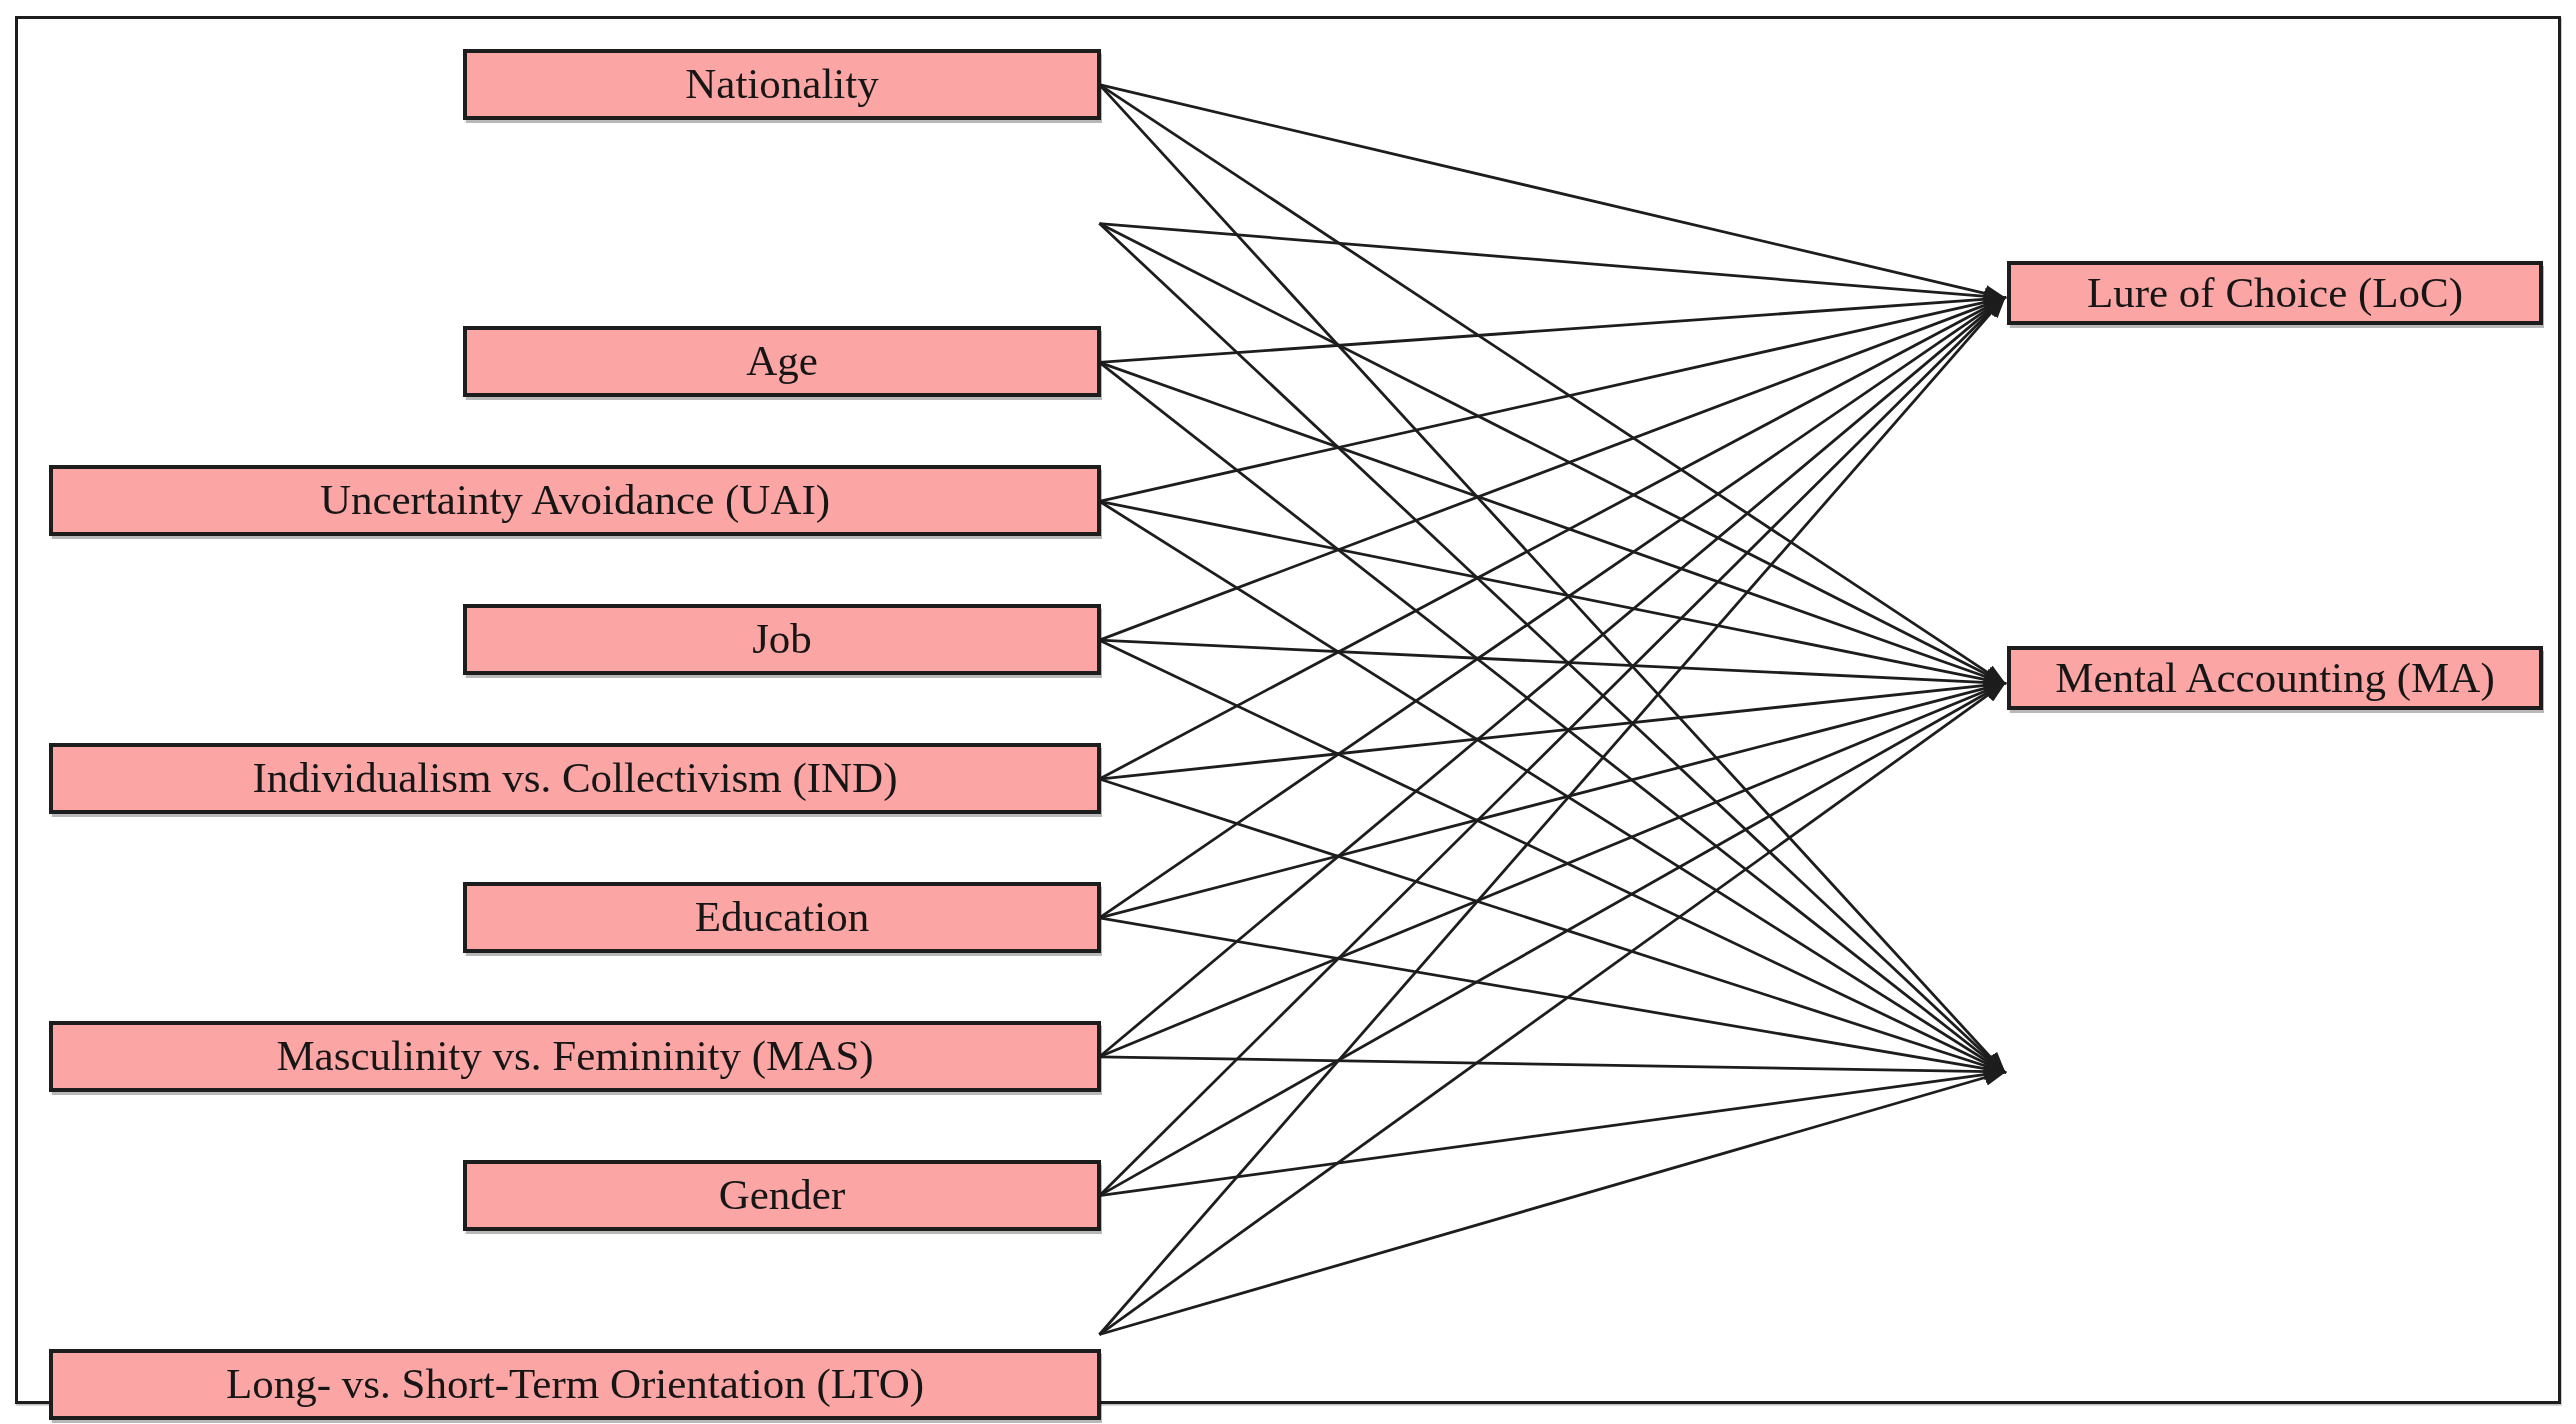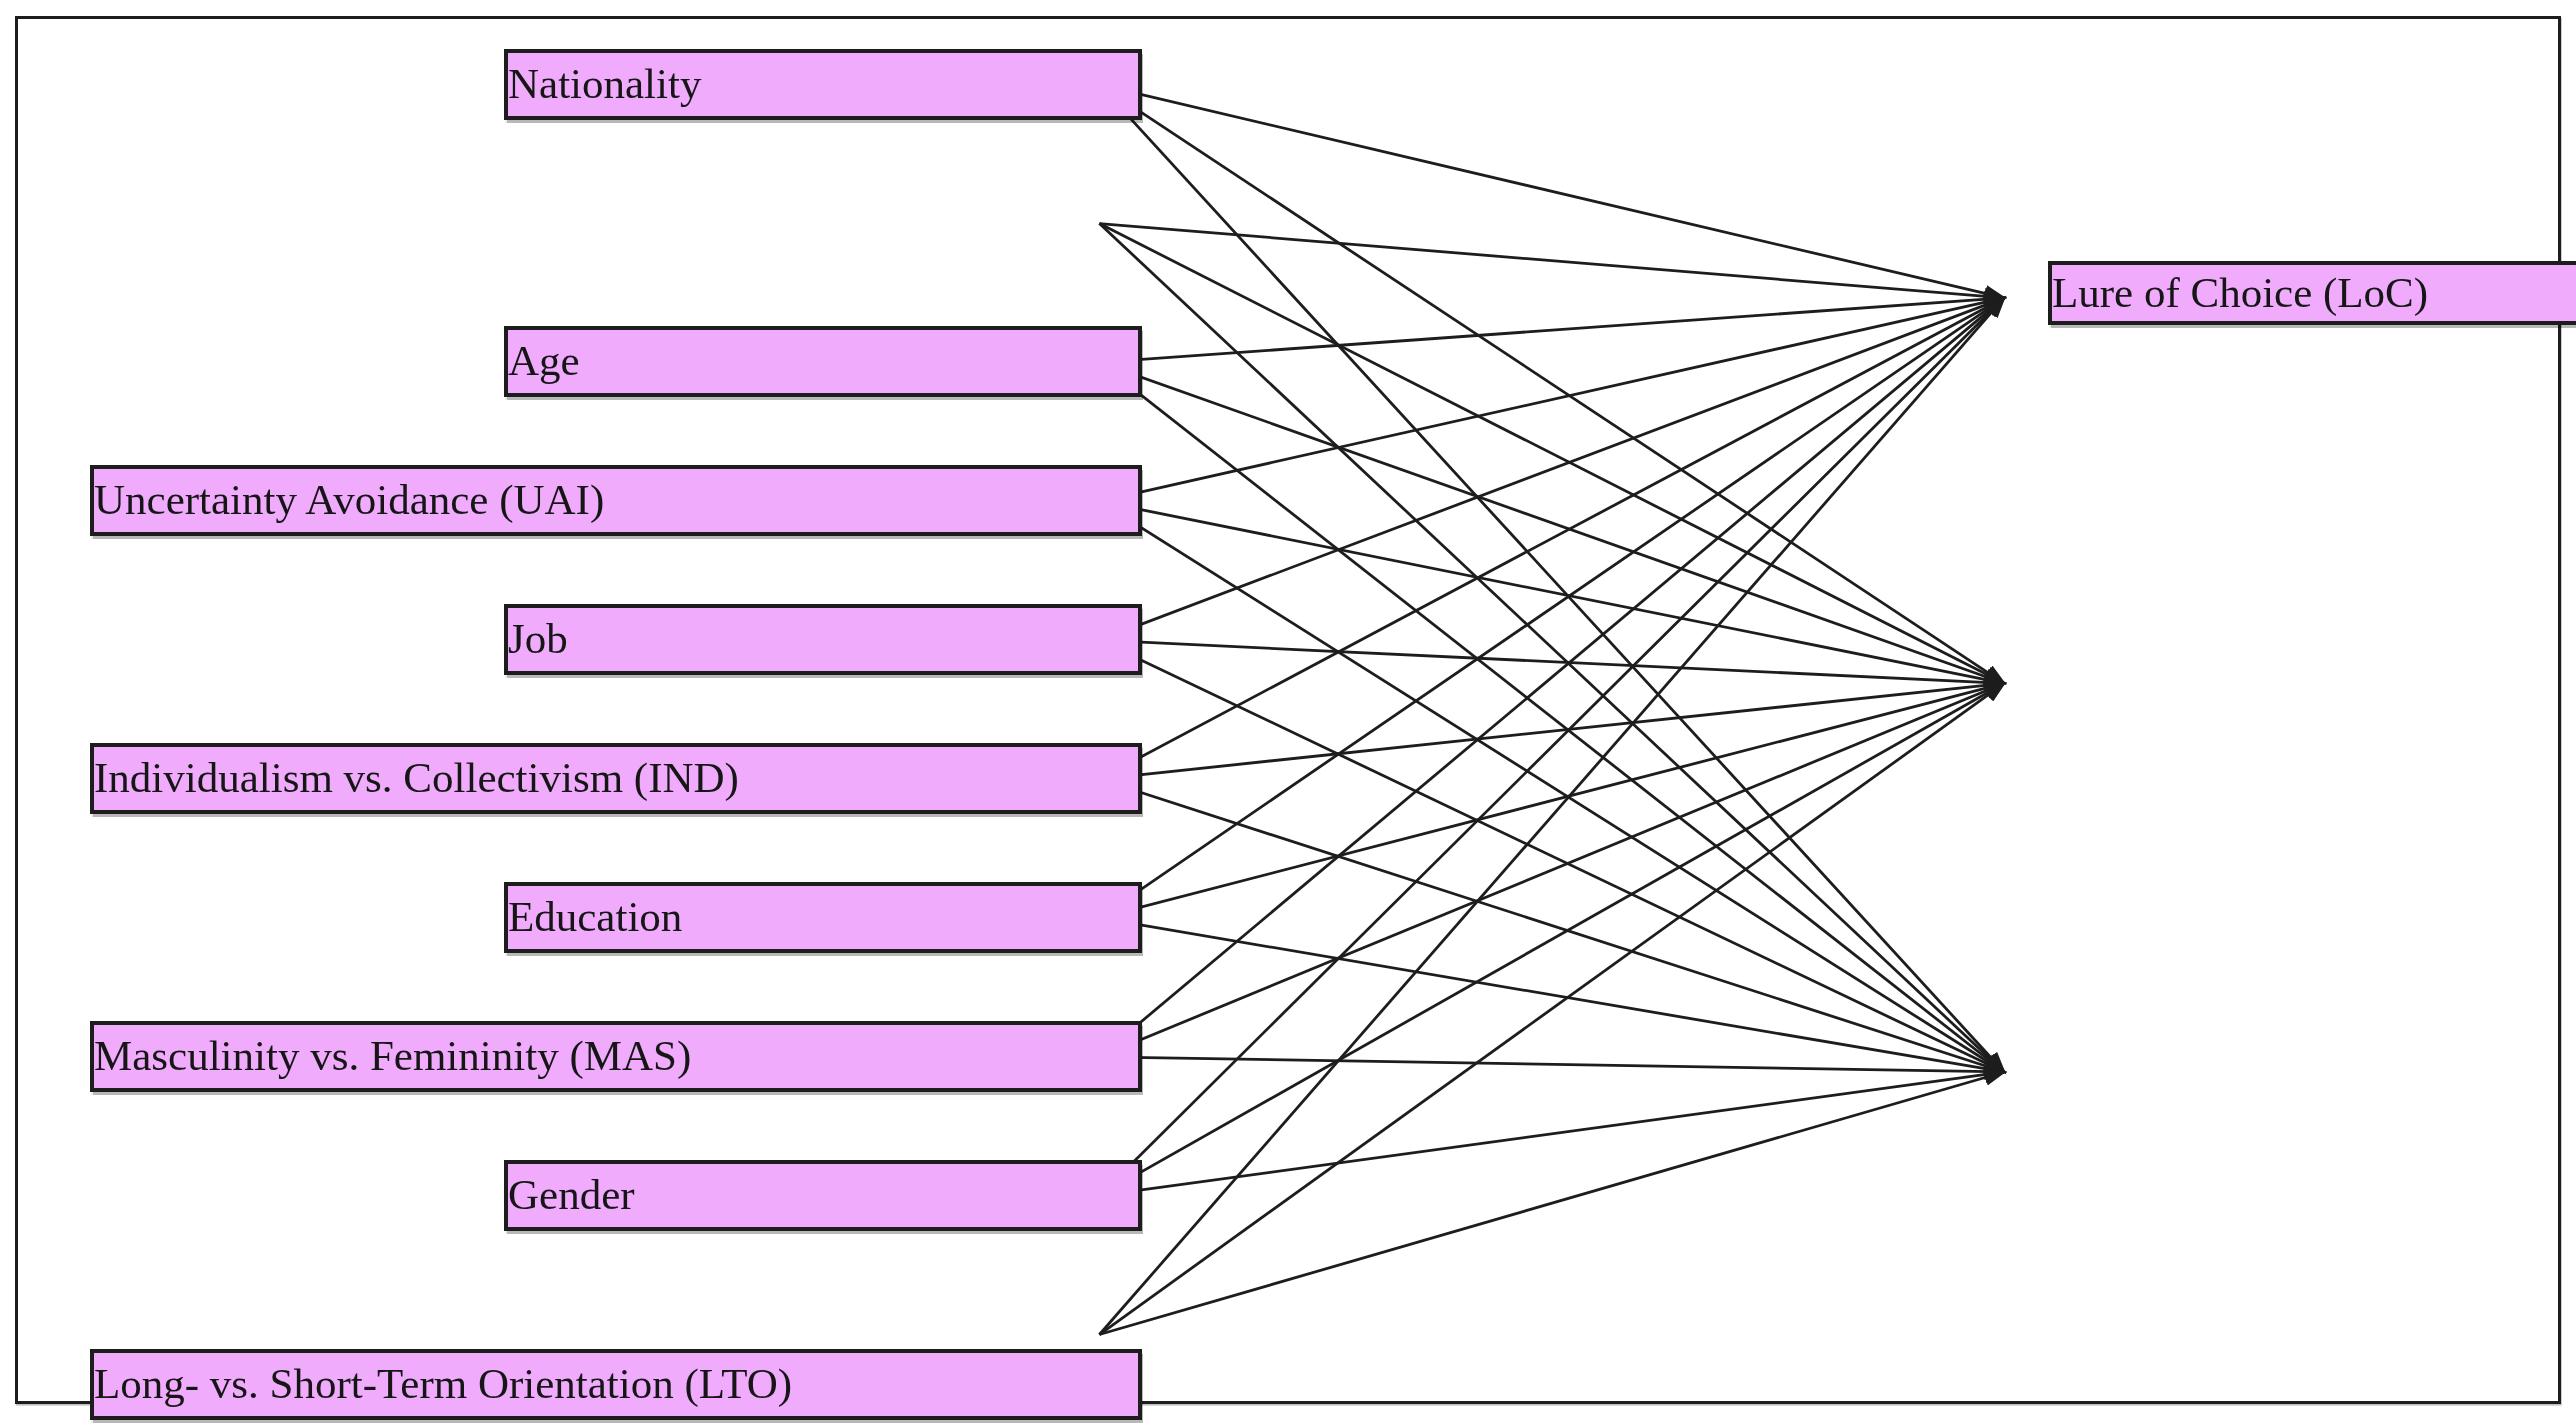--- a/index.html
+++ b/index.html
@@ -5,23 +5,23 @@
   html,body{margin:0;padding:0;background:#ffffff;}
   body{width:2576px;height:1425px;overflow:hidden;
        font-family:"Liberation Serif","DejaVu Serif",serif;color:#161616;}
   .stage{position:relative;width:2576px;height:1425px;background:#ffffff;}
   .frame{position:absolute;left:15px;top:16.4px;width:2546px;height:1388px;
          box-sizing:border-box;border:3.3px solid #1d1d1d;background:#ffffff;
          box-shadow:0.8px 1.6px 0 rgba(0,0,0,.25);}
   #edges-svg{position:absolute;left:0;top:0;width:100%;height:100%;display:block;}
   #edges-svg line{stroke:#1d1d1d;stroke-width:3.4px;}
   .node{position:absolute;box-sizing:border-box;height:71px;
-        border:4.1px solid #1d1d1d;background:#f0abfc;
-        display:flex;align-items:center;
-        box-shadow:0.8px 2.5px 0.8px rgba(0,0,0,.28);margin-left:41px;}
+        border:4.1px solid #1d1d1d;background:#fca5a5;
+        display:flex;align-items:center;justify-content:center;
+        box-shadow:0.8px 2.5px 0.8px rgba(0,0,0,.28);}
   .node span{font-size:43px;line-height:1;white-space:nowrap;transform:translateY(-0.8px);}
   .left.narrow{left:445px;width:638px;}
   .left.wide{left:31px;width:1052px;}
   .right{left:1989px;width:536px;height:64px;}
 </style>
 </head>
 <body>
 
 <div class="stage">
   <div class="frame">
@@ -88,16 +88,19 @@
     <div class="node left narrow" style="top:1141px">
       <span>Gender</span>
       </div>
     <div class="node left wide" style="top:1330px">
       <span>Long- vs. Short-Term Orientation (LTO)</span>
       </div>
 
     <div class="node right" style="top:242px">
       <span>Lure of Choice (LoC)</span>
       </div>
+    <div class="node right" style="top:627px">
+      <span>Mental Accounting (MA)</span>
+      </div>
 
   </div>
 </div>
 
 
 </body></html>

